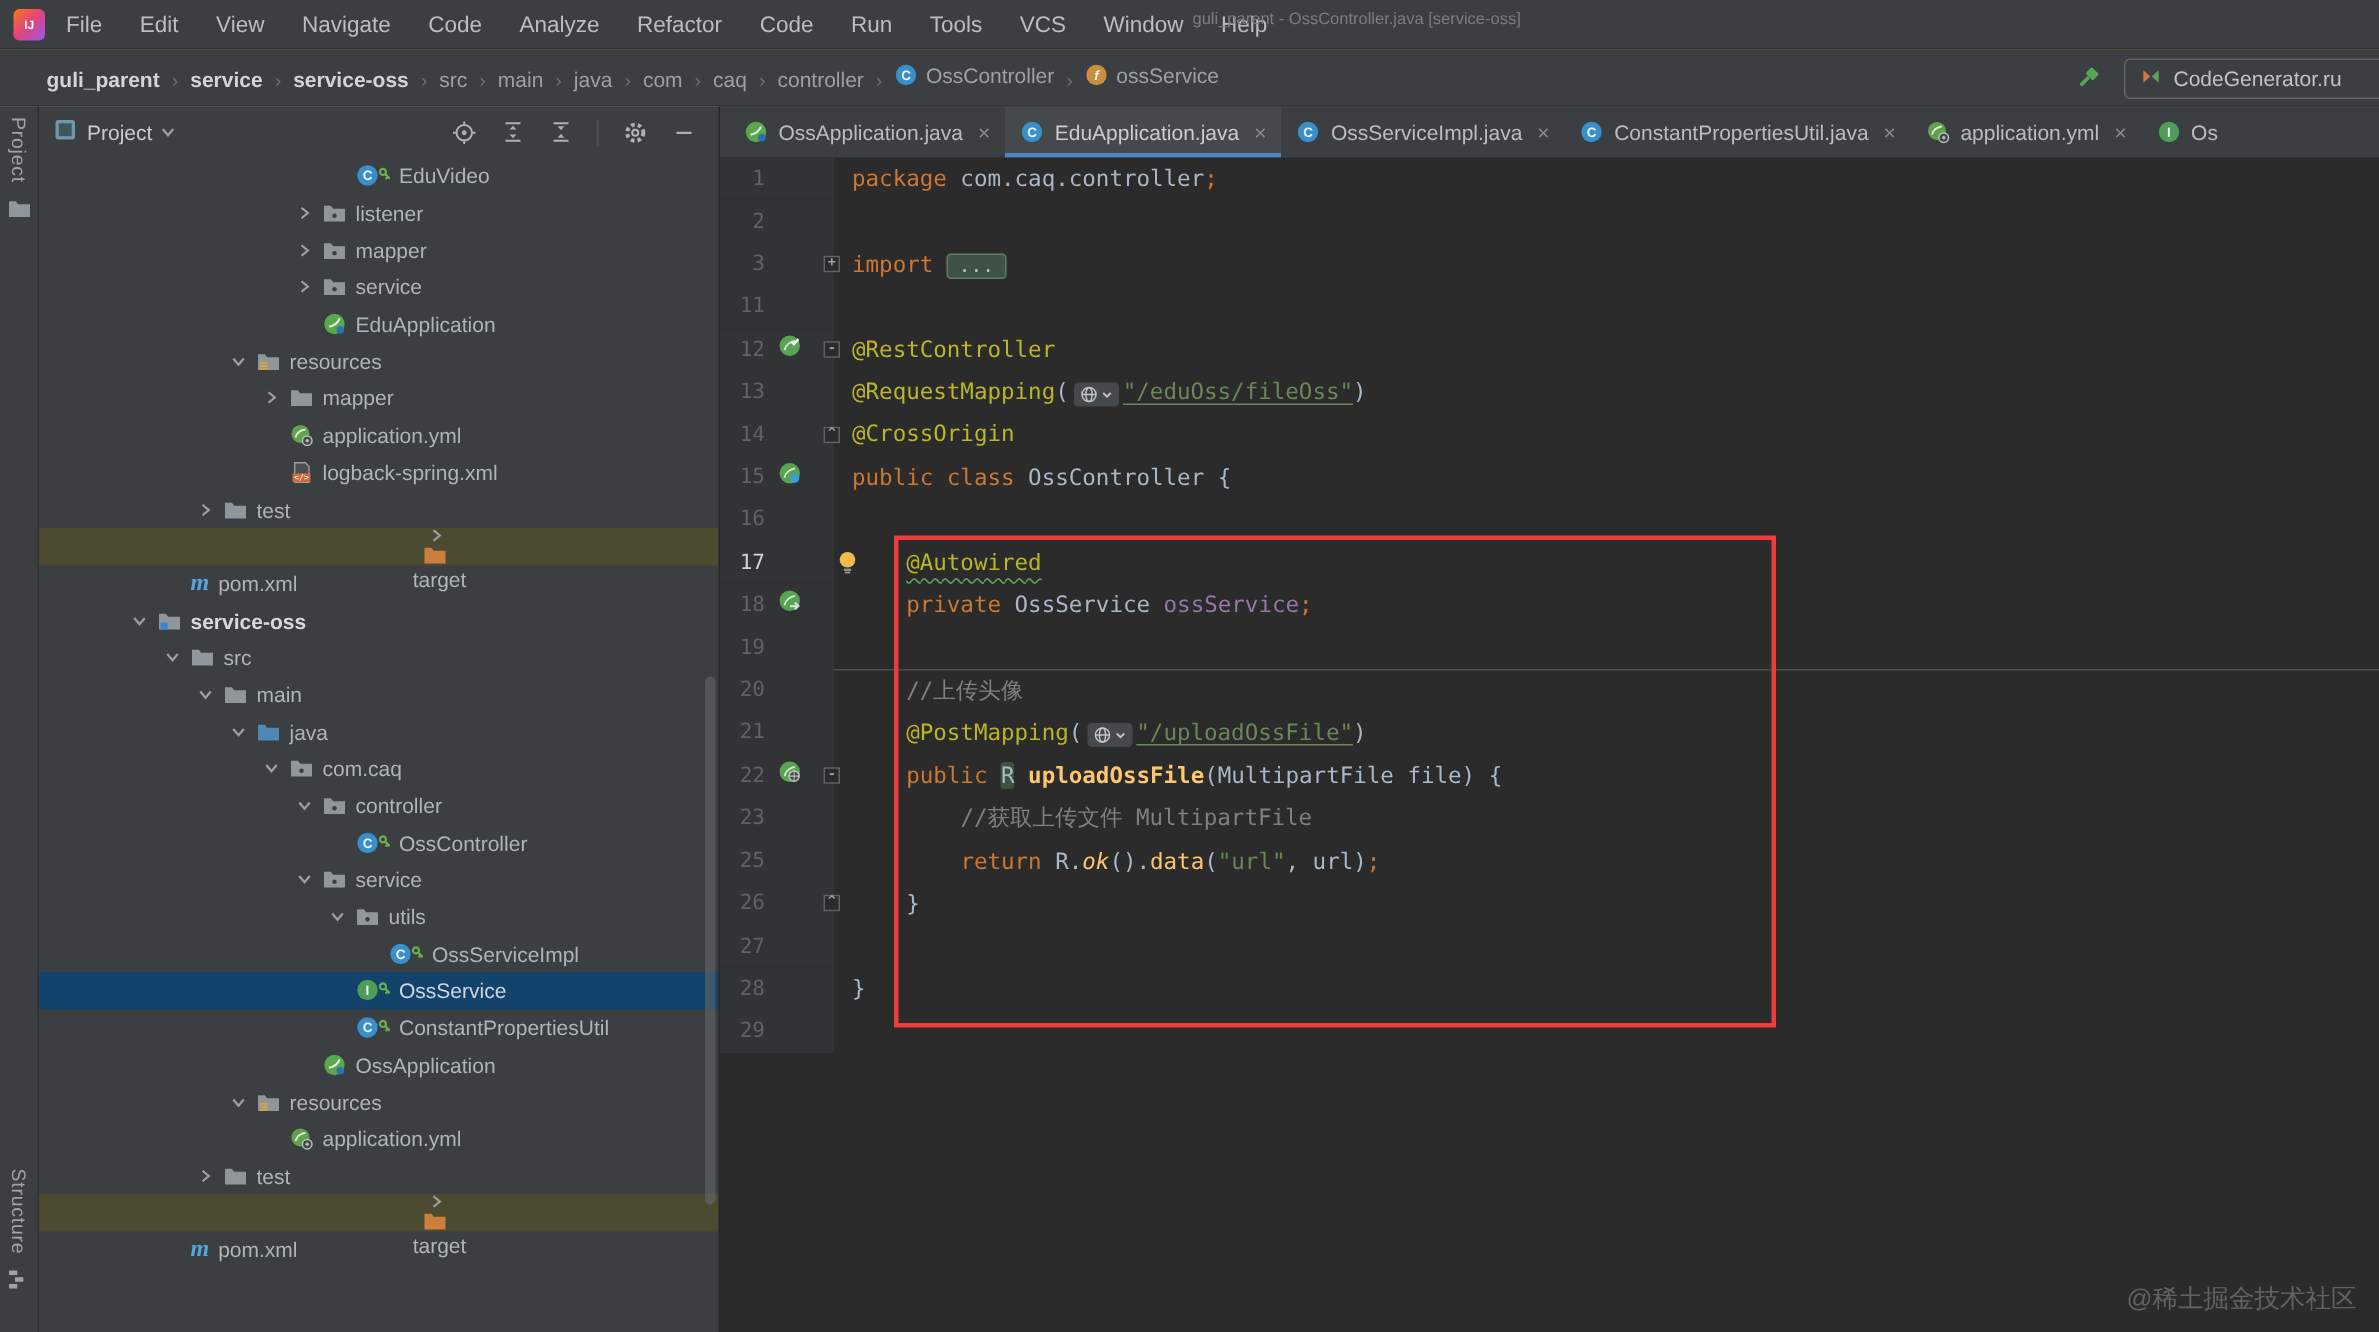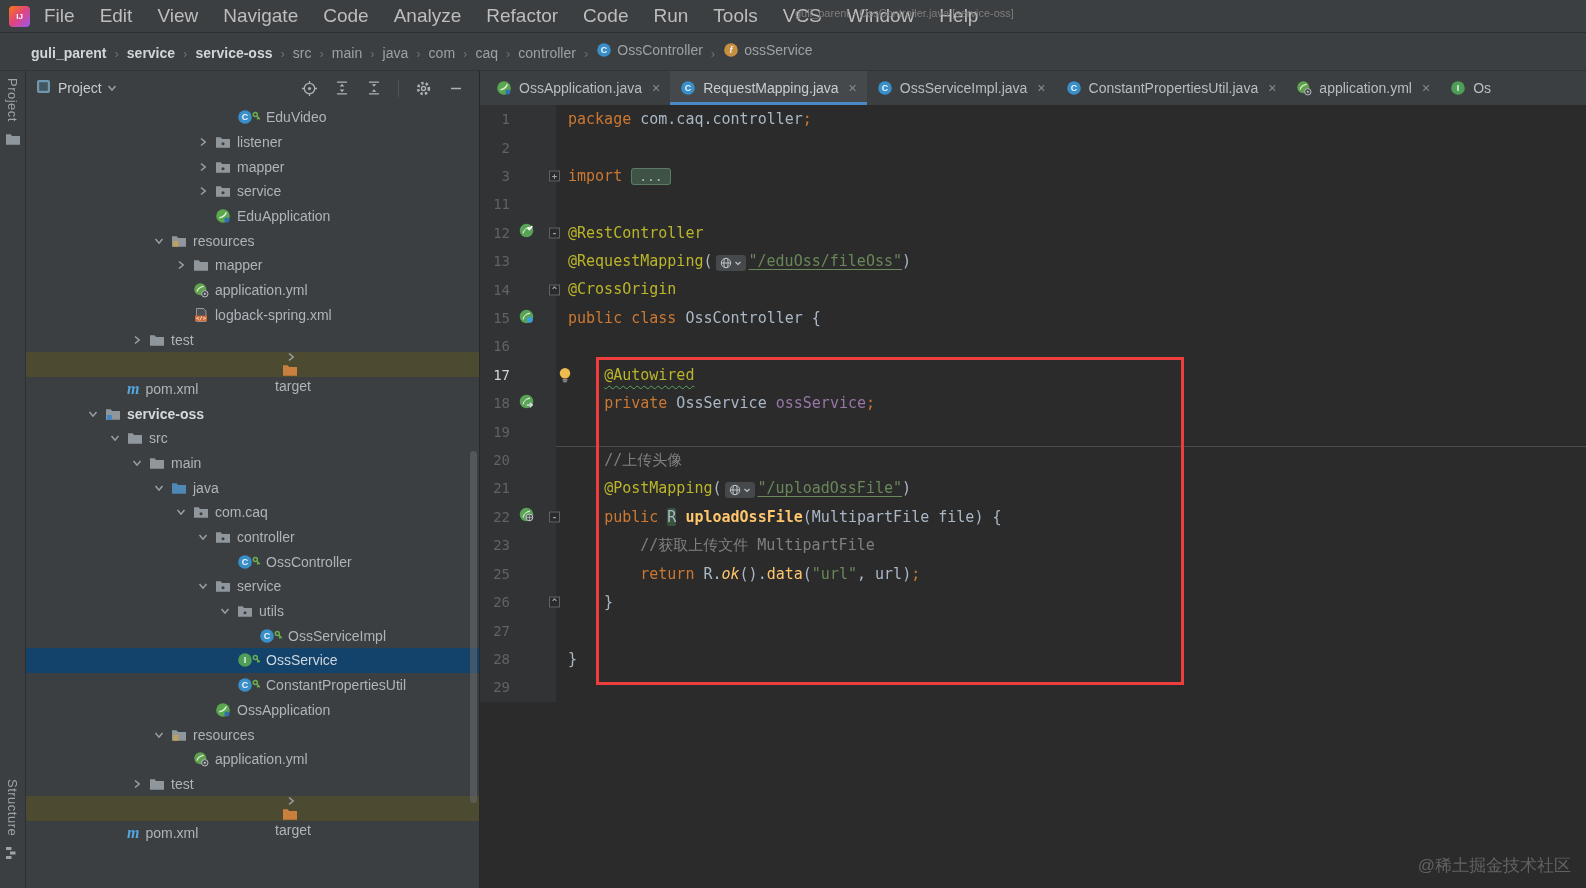--- a/index.html
+++ b/index.html
@@ -4,21 +4,21 @@
 <style>
   html,body{margin:0;padding:0;background:#1e1f22;}
   #app{position:relative;width:1586px;height:888px;background:#fde047;overflow:hidden;
        font-family:"Liberation Sans",sans-serif;}
   
   .titlebar{position:absolute;left:0;top:0;width:100%;height:33px;background:#3c3f41;
             border-bottom:1px solid #2d2f30;display:flex;align-items:center;box-sizing:border-box;}
   .logo{width:21px;height:21px;border-radius:4px;margin:0 14px 0 9px;flex:none;
         background:linear-gradient(135deg,#f97a12,#e0447c 48%,#9b57f2);
         color:#fff;font-size:8px;font-weight:bold;display:flex;align-items:center;justify-content:center;}
-  .menu{display:flex;gap:25px;color:#bdbdbd;font-size:19px;}
+  .menu{display:flex;gap:25px;color:#bdbdbd;font-size:15px;}
   .menu-item{cursor:default;}
   .wintitle{position:absolute;left:795px;top:7px;color:#7d7d7d;font-size:11px;}
   
   .navbar{position:absolute;left:0;top:33px;width:100%;height:38px;background:#3c3f41;
           border-bottom:1px solid #323435;display:flex;align-items:center;padding-left:30px;
           box-sizing:border-box;color:#9da1a4;font-size:14px;}
   .crumb{margin:0 1px;white-space:nowrap;display:inline-flex;align-items:center;}
   .crumb.bold{color:#d2d5d8;font-weight:bold;}
   .crumb-sep{color:#6d7073;margin:0 7px;font-size:13px;}
   .crumb .icon{margin-right:5px;display:inline-flex;}
@@ -123,20 +123,37 @@
             <svg width="16" height="16" viewBox="0 0 16 16">
               <circle cx="8" cy="8" r="6.8" fill="#398fc9"></circle>
               <text x="8" y="11.3" text-anchor="middle" font-size="9" font-weight="bold" fill="#eef4f8" font-family="sans-serif">C</text>
             </svg>
           </span>OssController</span><span class="crumb-sep">›</span><span class="crumb"><span class="icon ">
             <svg width="16" height="16" viewBox="0 0 16 16">
               <circle cx="8" cy="8" r="6.8" fill="#c8903e"></circle>
               <text x="8" y="11.3" text-anchor="middle" font-size="9" font-weight="bold" font-style="italic" fill="#eef4f8" font-family="sans-serif">f</text>
             </svg>
           </span>ossService</span></span>
+    <span class="nav-right">
+      <span class="hammer" id="hammer">
+          <svg width="20" height="20" viewBox="0 0 20 20">
+            <g transform="rotate(45 10 10)">
+              <rect x="6.5" y="3" width="7" height="6" rx="1" fill="#57a657"></rect>
+              <rect x="8.8" y="9" width="2.4" height="8" rx="1" fill="#57a657"></rect>
+            </g>
+          </svg>
+        </span>
+      <span class="runbox">
+        <span id="runcfg-icon"><svg width="14" height="14" viewBox="0 0 15 15">
+              <path d="M2 3l5 4.5L2 12z" fill="#d2773e"></path>
+              <path d="M13 3L8 7.5l5 4.5z" fill="#5aa356"></path>
+            </svg></span>
+        <span>CodeGenerator.ru</span>
+      </span>
+    </span>
   </div>
 
   <div class="stripe">
     <div class="stripe-top">
       <span class="vlab">Project</span>
       <span id="stripe-top-icon"><svg width="16" height="16" viewBox="0 0 16 16">
             <path d="M1 3.2h4.6l1.5 1.9H15v8.6H1z" fill="#8f969c"></path>
           </svg></span>
     </div>
     <div class="stripe-bottom">
@@ -620,21 +637,21 @@
           <span>OssApplication.java</span>
           <span class="close">×</span>
         </div>
         <div class="tab active">
           <span class="icon ">
             <svg width="16" height="16" viewBox="0 0 16 16">
               <circle cx="8" cy="8" r="6.8" fill="#398fc9"></circle>
               <text x="8" y="11.3" text-anchor="middle" font-size="9" font-weight="bold" fill="#eef4f8" font-family="sans-serif">C</text>
             </svg>
           </span>
-          <span>RequestMapping.java</span>
+          <span>EduApplication.java</span>
           <span class="close">×</span>
         </div>
         <div class="tab">
           <span class="icon ">
             <svg width="16" height="16" viewBox="0 0 16 16">
               <circle cx="8" cy="8" r="6.8" fill="#398fc9"></circle>
               <text x="8" y="11.3" text-anchor="middle" font-size="9" font-weight="bold" fill="#eef4f8" font-family="sans-serif">C</text>
             </svg>
           </span>
           <span>OssServiceImpl.java</span>

